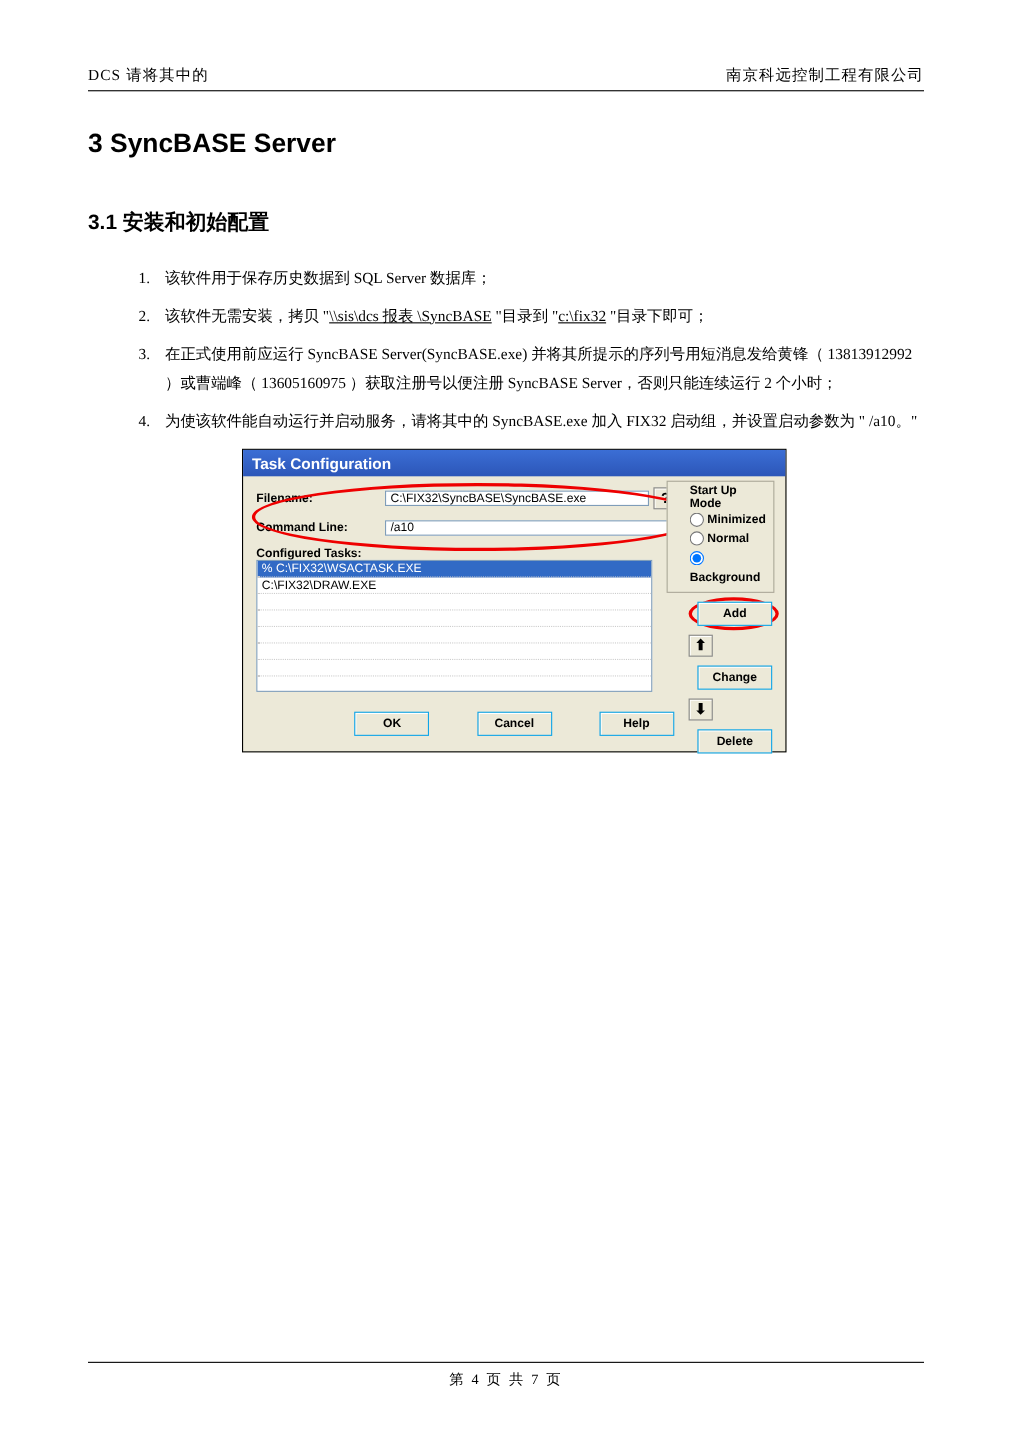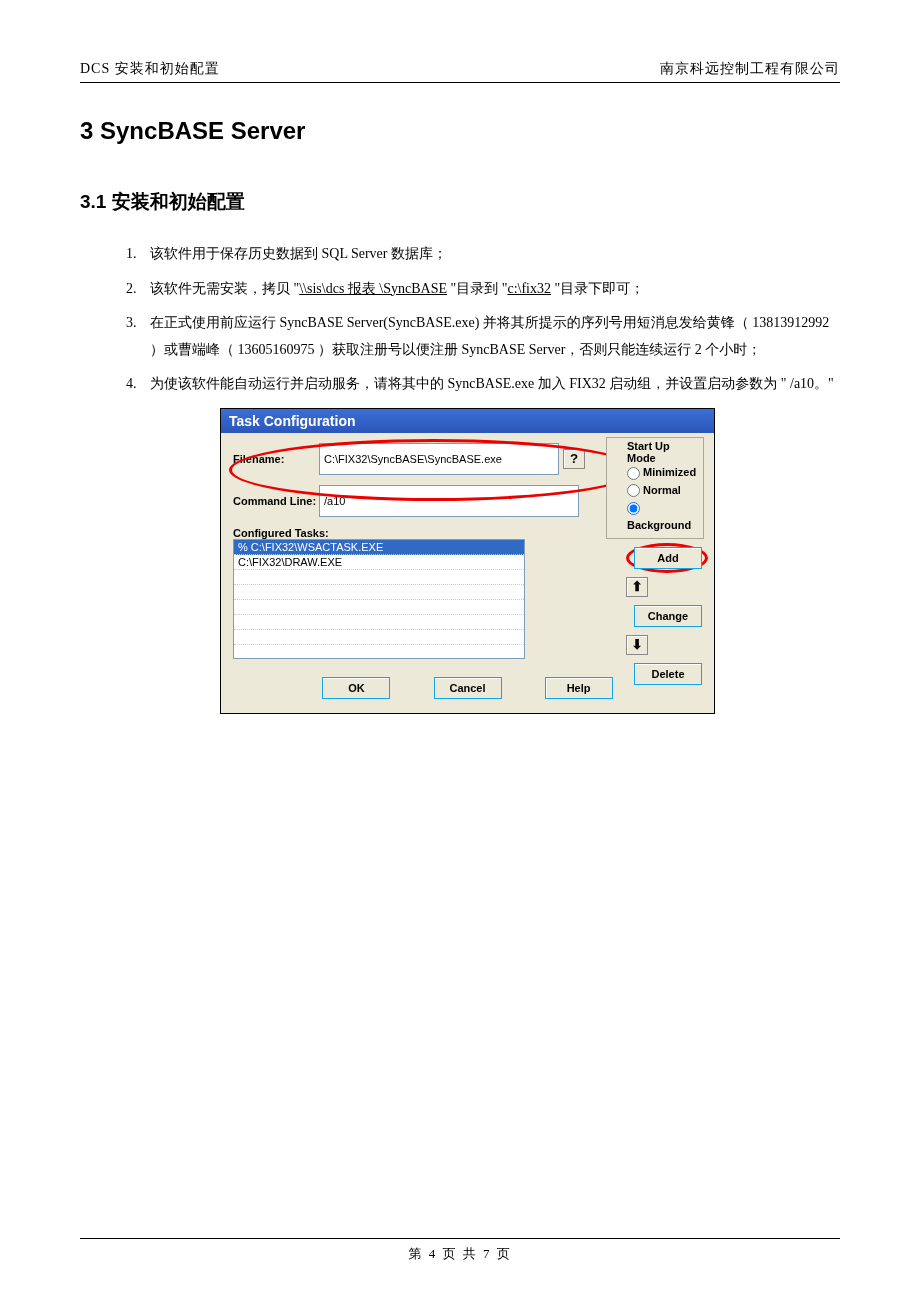--- a/index.html
+++ b/index.html
@@ -59,25 +59,25 @@
     color: #fff;
     font-weight: bold;
     padding: 4px 8px;
     font-size: 14px;
   }
   .dialog-body {
     padding: 10px 12px 14px 12px;
     position: relative;
   }
   .row { display: flex; align-items: center; margin-bottom: 10px; }
-  .lbl { width: 86px; font-weight: bold; }
+  .lbl { width: 117px; font-weight: bold; }
   .txtinput {
     border: 1px solid #7f9db9;
     background: #fff;
-    height: 32px;
+    height: 14px;
     padding: 1px 4px;
     font-family: Tahoma, Arial, sans-serif;
     font-size: 11px;
   }
   .fn-input { width: 240px; }
   .cl-input { width: 260px; }
   .browse-btn {
     width: 22px; height: 20px;
     border: 1px solid #888; background: #ece9d8;
     margin-left: 4px; font-weight: bold;
@@ -91,21 +91,21 @@
     width: 98px;
     background: #ece9d8;
   }
   .mode-box .legend { font-weight: bold; font-size: 11px; }
   .mode-box label { display: block; font-weight: bold; line-height: 1.6; }
   .mode-box input { margin-right: 3px; vertical-align: middle; }
   .cfg-label { font-weight: bold; margin-top: 4px; }
   .listbox {
     border: 1px solid #7f9db9;
     background: #fff;
-    width: 292px;
+    width: 360px;
     height: 120px;
     overflow: hidden;
   }
   .listrow {
     padding: 1px 4px;
     font-size: 11px;
     border-bottom: 1px dotted #ccc;
     height: 15px;
   }
   .listrow.sel { background: #316ac5; color: #fff; }
@@ -153,21 +153,21 @@
     font-size: 13px;
     letter-spacing: 2px;
     border-top: 1px solid #000;
     padding-top: 6px;
   }
 </style>
 </head>
 <body>
 
 <div class="header">
-  <span>DCS  安装和初始配置</span>
+  <span>DCS  请将其中的</span>
   <span>南京科远控制工程有限公司</span>
 </div>
 
 <h1 class="section">3 SyncBASE Server</h1>
 <h2 class="subsection">3.1 安装和初始配置</h2>
 
 <ol class="main-list">
   <li>该软件用于保存历史数据到     SQL Server 数据库；</li>
   <li>
     <span>该软件无需安装，拷贝   "</span><span class="u">\\sis\dcs 报表 \SyncBASE</span><span>  "目录到  "</span><span class="u">c:\fix32</span><span>  "目录下即可；</span>

